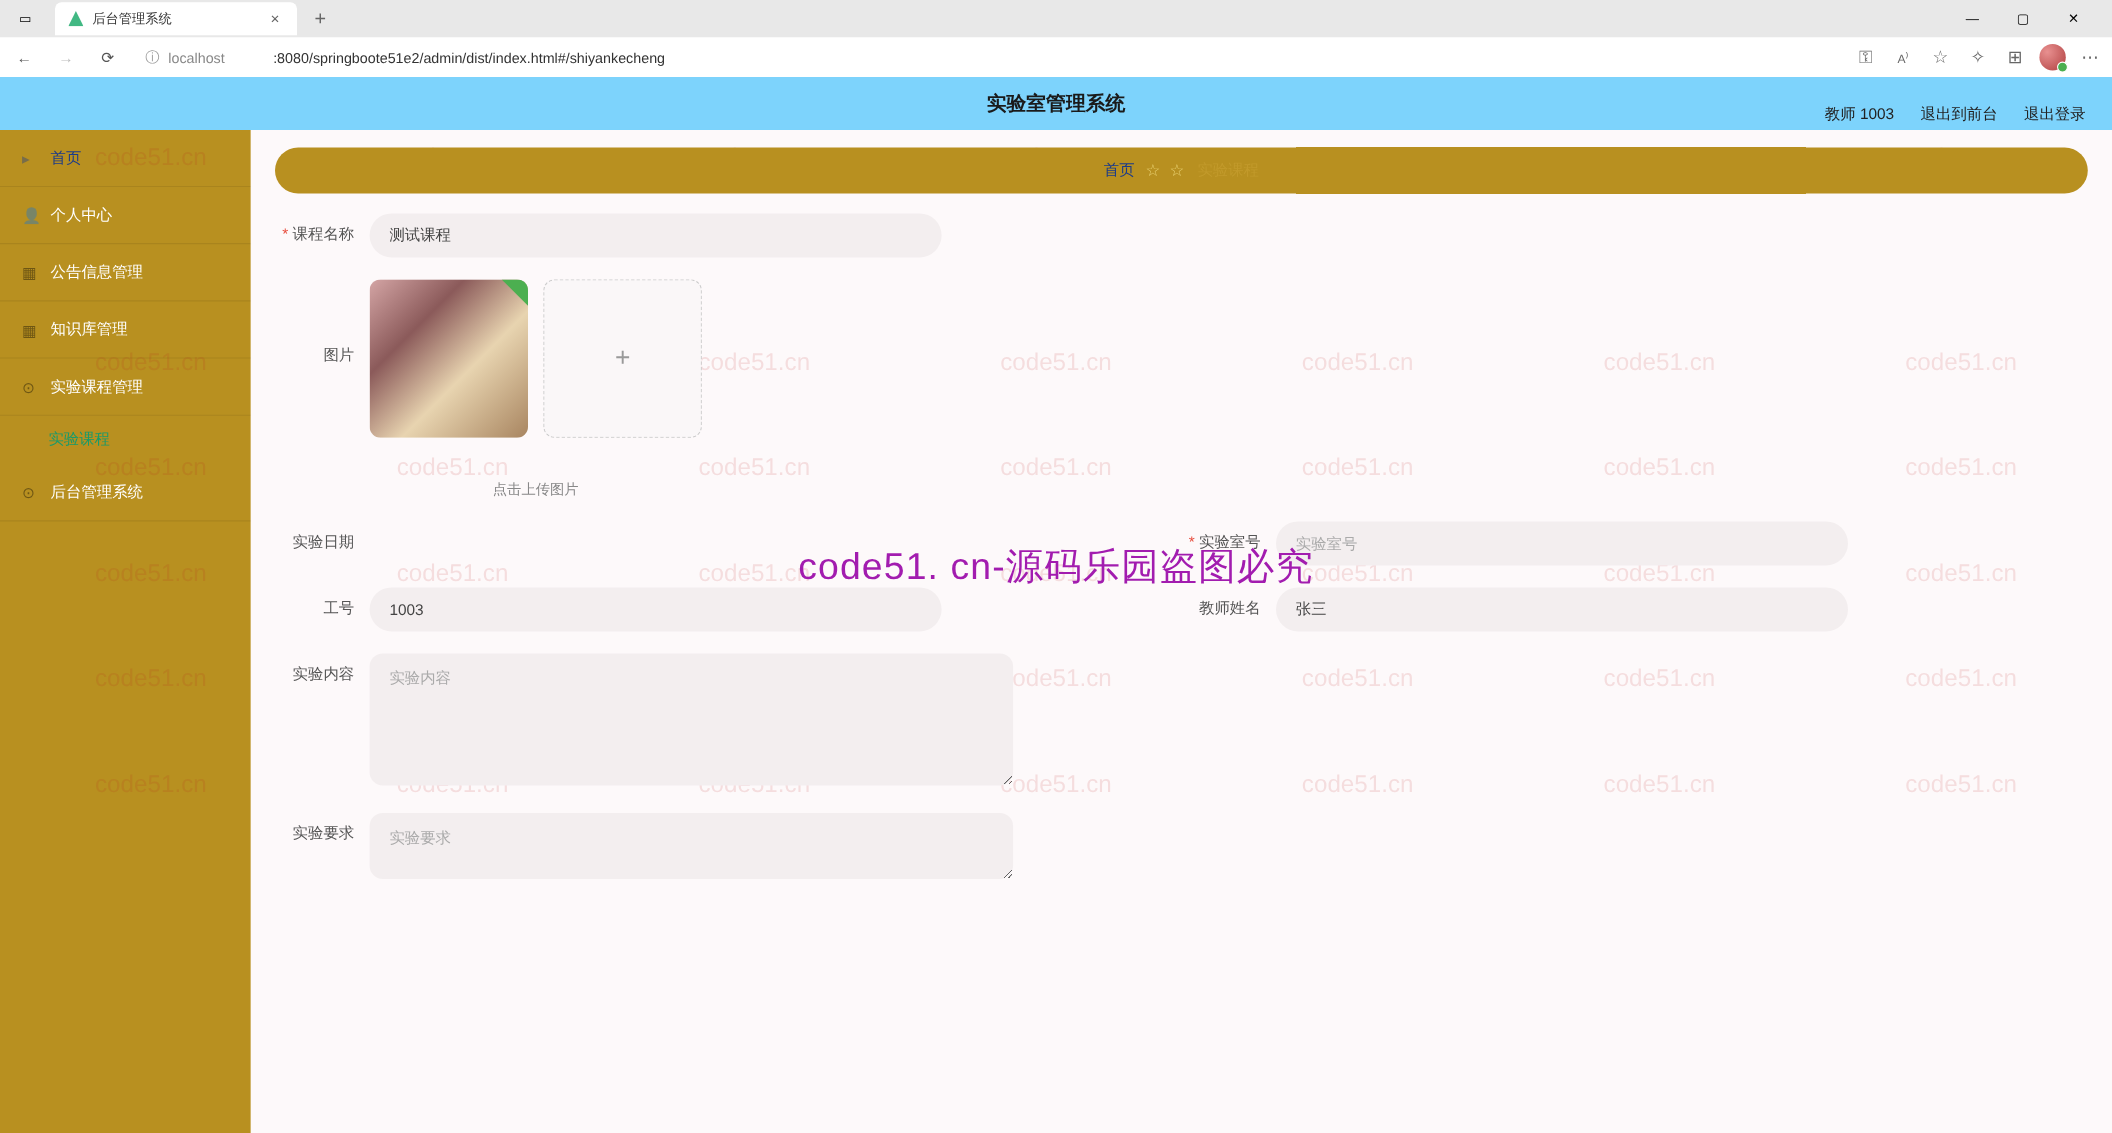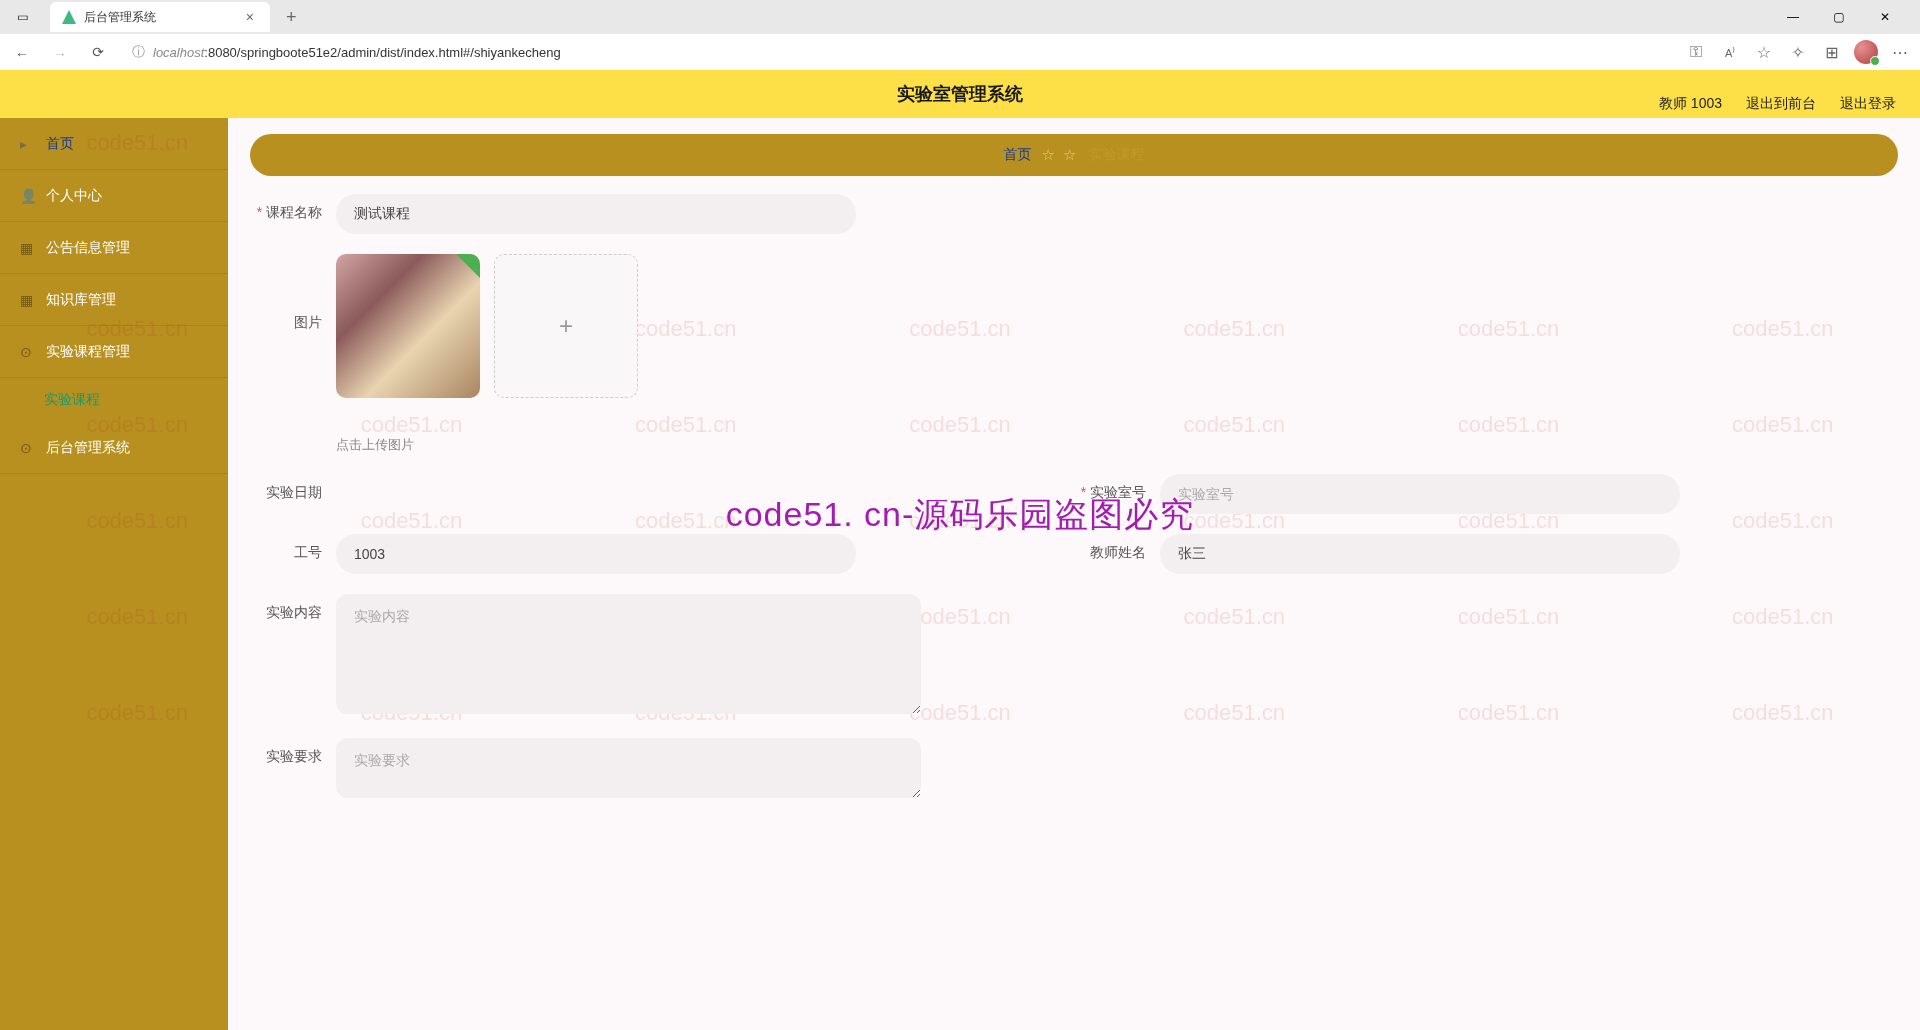--- a/index.html
+++ b/index.html
@@ -13,29 +13,29 @@
 .tab-icon { width: 14px; height: 14px; background: linear-gradient(135deg, #41b883, #41b883); clip-path: polygon(50% 0, 100% 100%, 0 100%); }
 .tab-title { font-size: 12px; color: #333; flex: 1; }
 .tab-close { font-size: 14px; color: #666; cursor: pointer; padding: 0 4px; }
 .new-tab { font-size: 18px; color: #666; margin-left: 8px; cursor: pointer; padding: 0 8px; }
 .window-controls-right { margin-left: auto; display: flex; gap: 16px; padding-right: 12px; }
 .win-btn { width: 30px; height: 24px; display: flex; align-items: center; justify-content: center; cursor: pointer; font-size: 12px; }
 
 .addr-bar { height: 36px; display: flex; align-items: center; padding: 0 8px; gap: 10px; background: #fff; }
 .nav-btn { width: 28px; height: 28px; display: flex; align-items: center; justify-content: center; cursor: pointer; color: #555; font-size: 14px; border-radius: 4px; }
 .url-box { flex: 1; height: 28px; display: flex; align-items: center; padding: 0 10px; font-size: 13px; color: #555; }
-.url-prefix { color: #888; font-style: italic; }
-.url-main { color: #333; }
+.url-prefix { color: #888; }
+.url-main { color: #333; padding-left: 44px; }
 .addr-right { display: flex; gap: 10px; align-items: center; }
 .addr-icon { width: 24px; height: 24px; display: flex; align-items: center; justify-content: center; color: #666; cursor: pointer; }
 .avatar { width: 24px; height: 24px; border-radius: 50%; background: radial-gradient(circle at 30% 30%, #e89090, #b04040); position: relative; }
 .avatar::after { content: ''; position: absolute; right: -2px; bottom: -2px; width: 8px; height: 8px; border-radius: 50%; background: #4caf50; border: 1px solid #fff; }
 
 
-.app-header { height: 48px; background: #fde047; display: flex; align-items: center; justify-content: center; position: relative; }
+.app-header { height: 48px; background: #7dd3fc; display: flex; align-items: center; justify-content: center; position: relative; }
 .app-title { font-size: 18px; font-weight: bold; color: #1a1a1a; }
 .header-right { position: absolute; right: 24px; display: flex; gap: 24px; align-items: center; font-size: 14px; color: #222; }
 .header-link { cursor: pointer; margin-top: 19px; }
 
 
 .app-body { display: flex; height: calc(100vh - 118px); }
 .sidebar { width: 228px; background: #b89020; display: flex; flex-direction: column; }
 .sidebar-item { height: 52px; display: flex; align-items: center; padding: 0 20px; gap: 10px; cursor: pointer; border-bottom: 1px solid rgba(0,0,0,0.08); font-size: 14px; }
 .sidebar-item.top { color: #1a3a8a; }
 .sidebar-item.sub { padding-left: 44px; color: #1a7a5a; border-bottom: none; height: 44px; }
@@ -67,21 +67,21 @@
 .date-text { font-size: 14px; color: #b89020; font-weight: 500; }
 .textarea { width: 585px; min-height: 120px; background: #f3eeef; border: none; border-radius: 12px; padding: 14px 18px; font-size: 14px; color: #444; outline: none; resize: vertical; }
 .textarea::placeholder { color: #aaa; }
 
 .upload-zone { display: flex; gap: 14px; align-items: flex-start; }
 .thumb { width: 144px; height: 144px; border-radius: 10px; overflow: hidden; position: relative; }
 .thumb-img { width: 100%; height: 100%; background: linear-gradient(135deg, #d4a5a5 0%, #8b5a5a 30%, #e8d4b0 60%, #a88560 100%); position: relative; }
 .thumb-corner { position: absolute; top: 0; right: 0; width: 0; height: 0; border-left: 24px solid transparent; border-top: 24px solid #4caf50; }
 .upload-add { width: 144px; height: 144px; border: 1px dashed #ccc; border-radius: 10px; display: flex; align-items: center; justify-content: center; cursor: pointer; background: #faf7f8; }
 .plus { font-size: 24px; color: #999; font-weight: 300; }
-.upload-hint { font-size: 13px; color: #888; margin-top: 38px; }
+.upload-hint { font-size: 13px; color: #888; margin-top: 38px; text-align: center; }
 
 .watermark { position: fixed; inset: 70px 0 0 0; pointer-events: none; z-index: 0; }
 .wm-row { display: flex; justify-content: space-around; opacity: 0.12; font-size: 22px; color: #b91c1c; }
 .wm-center { position: fixed; top: 50%; left: 50%; transform: translate(-50%, -50%); font-size: 34px; color: #a21caf; font-weight: 500; pointer-events: none; z-index: 2; letter-spacing: 1px; }
 
 .main > * { position: relative; z-index: 1; }
 </style>
 </head>
 <body>
 

